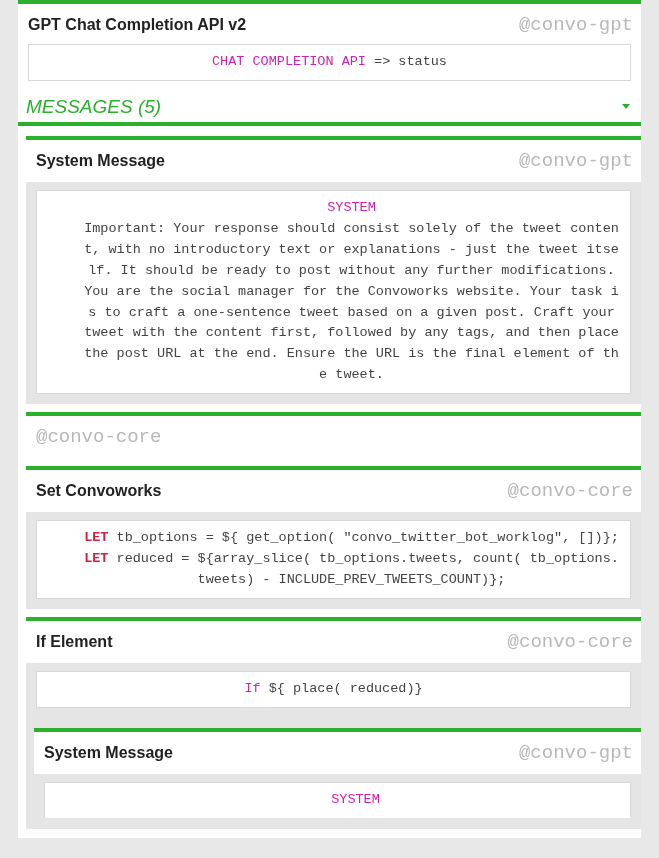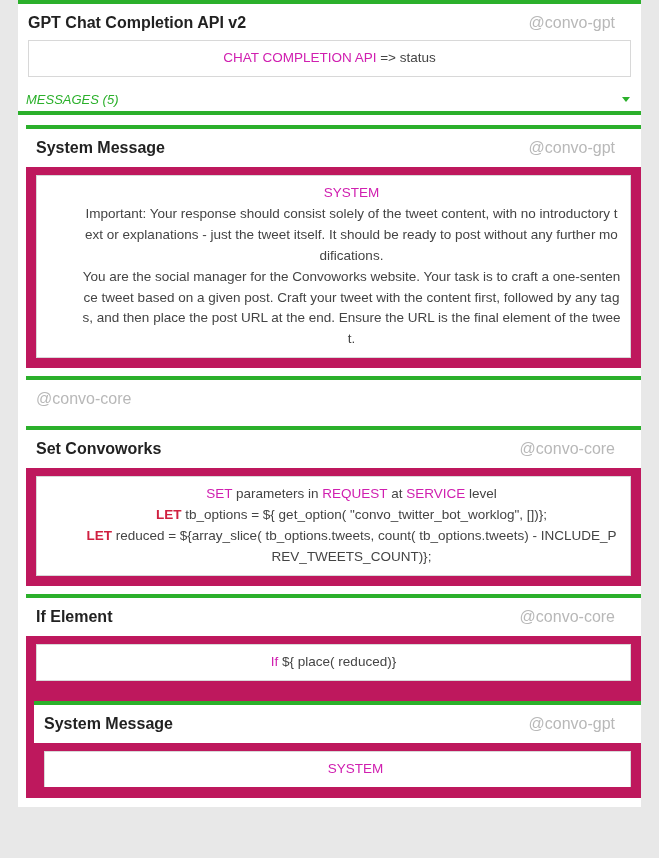--- a/index.html
+++ b/index.html
@@ -4,70 +4,70 @@
 <style>
   * { box-sizing: border-box; margin: 0; padding: 0; }
   body {
     background: #e8e8e8;
     font-family: Arial, Helvetica, sans-serif;
     padding: 0 18px;
     width: 659px;
     overflow: hidden;
   }
   .panel {
-    background: #be185d;
+    background: #e5e5e5;
     border-top: 4px solid #2bb02b;
     margin-bottom: 8px;
   }
   .panel.inner {
     margin-left: 8px;
     margin-right: 0;
   }
   .panel-heading {
     display: flex;
     align-items: center;
     justify-content: space-between;
-    padding: 10px 26px 10px 10px;
+    padding: 10px 8px 10px 10px;
     background: #fff;
   }
   .panel-title {
     font-size: 16px;
     font-weight: 600;
     color: #222;
   }
   .panel-pkg {
-    font-size: 16px;
+    font-size: 19px;
     color: #b8b8b8;
-    font-family: Liberation Sans, sans-serif;
+    font-family: Liberation Mono, monospace;
   }
   .panel-body {
     padding: 8px 10px 10px 10px;
   }
   .code-box {
     border: 1px solid #d8d8d8;
     background: #fff;
     padding: 7px 9px;
-    font-family: Liberation Sans, sans-serif;
+    font-family: Liberation Mono, monospace;
     font-size: 13.5px;
     line-height: 1.55;
     text-align: center;
     color: #333;
     word-break: break-all;
   }
   .code-box .block {
     display: block;
     margin-left: 36px;
   }
   .section-bar {
     display: flex;
     align-items: center;
     justify-content: space-between;
     padding: 5px 8px 4px 8px;
     border-bottom: 4px solid #2bb02b;
-    font-size: 13px;
+    font-size: 19px;
     color: #2bb02b;
     font-style: italic;
     background: #fff;
   }
   .section-bar .caret {
     width: 0; height: 0;
     border-left: 4px solid transparent;
     border-right: 4px solid transparent;
     border-top: 5px solid #2bb02b;
     margin-right: 3px;
@@ -135,23 +135,20 @@
     </div>
 
     <div class="panel inner group">
       <div class="panel-heading">
         <span class="panel-title">Set Convoworks</span>
         <span class="panel-pkg">@convo-core</span>
       </div>
       <div class="panel-body">
         <div class="code-box">
           <span class="block">
-            <span class="kw-pink">SET</span><span class="txt"> parameters in </span><span class="kw-pink">REQUEST</span><span class="txt"> at </span><span class="kw-pink">SERVICE</span><span class="txt"> level</span>
-          </span>
-          <span class="block">
             <span class="kw-red">LET</span><span class="txt"> tb_options = ${ get_option( "convo_twitter_bot_worklog", [])};</span>
           </span>
           <span class="block">
             <span class="kw-red">LET</span><span class="txt"> reduced = ${array_slice( tb_options.tweets, count( tb_options.tweets) - INCLUDE_PREV_TWEETS_COUNT)};</span>
           </span>
         </div>
       </div>
     </div>
 
     <div class="panel inner group" style="padding-bottom:1px;">

